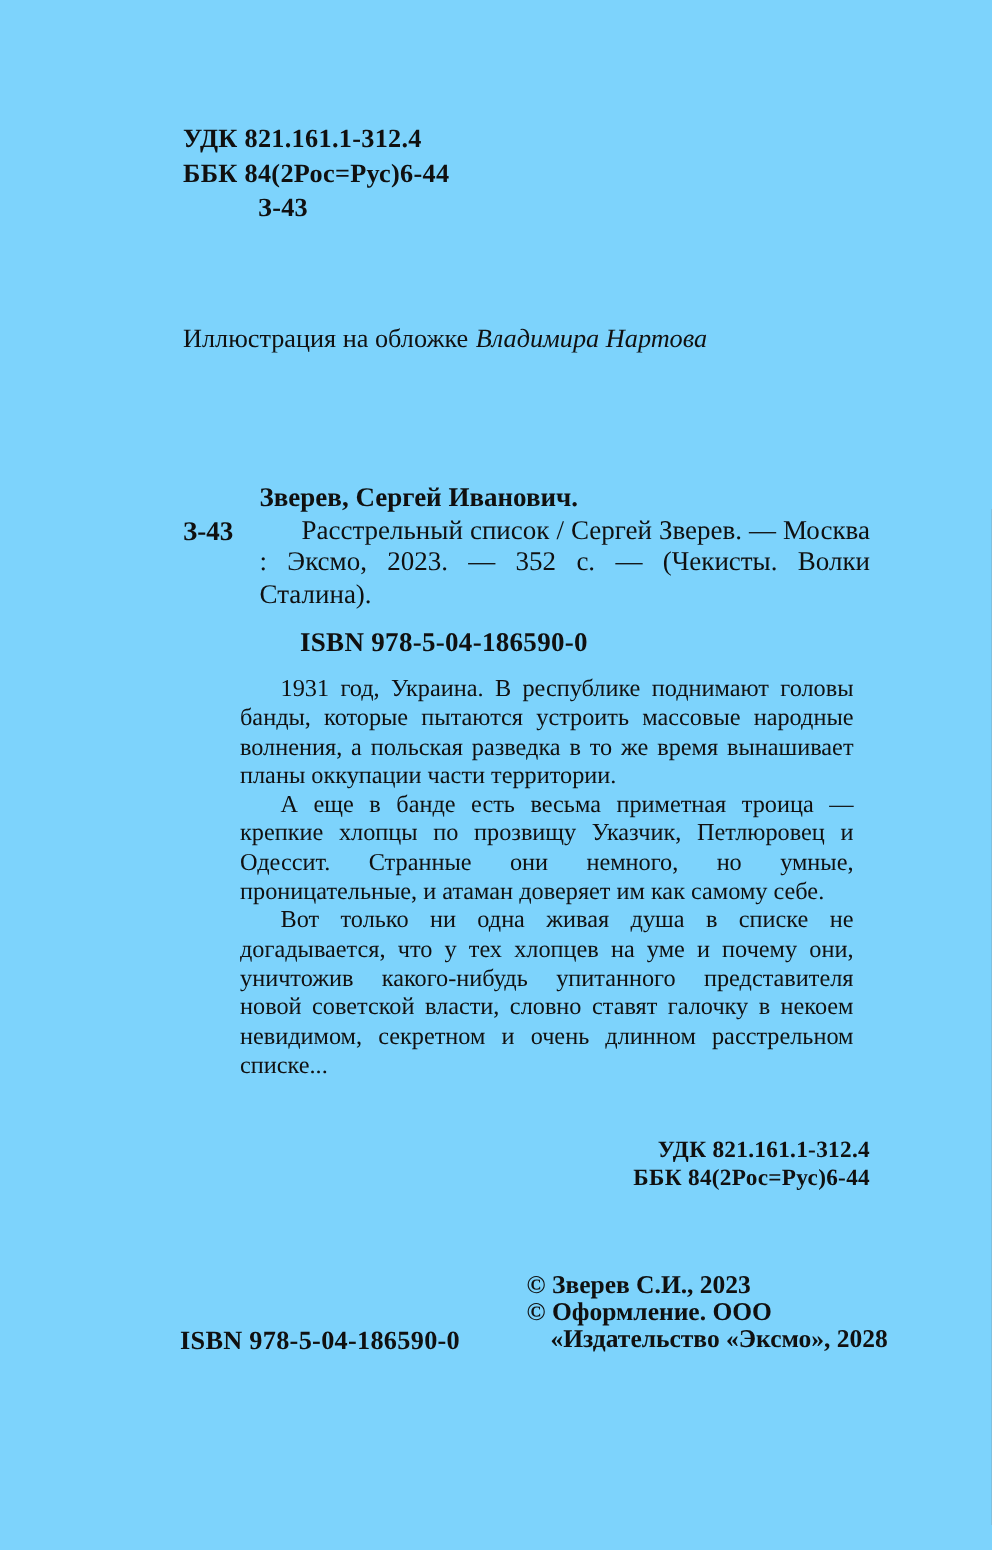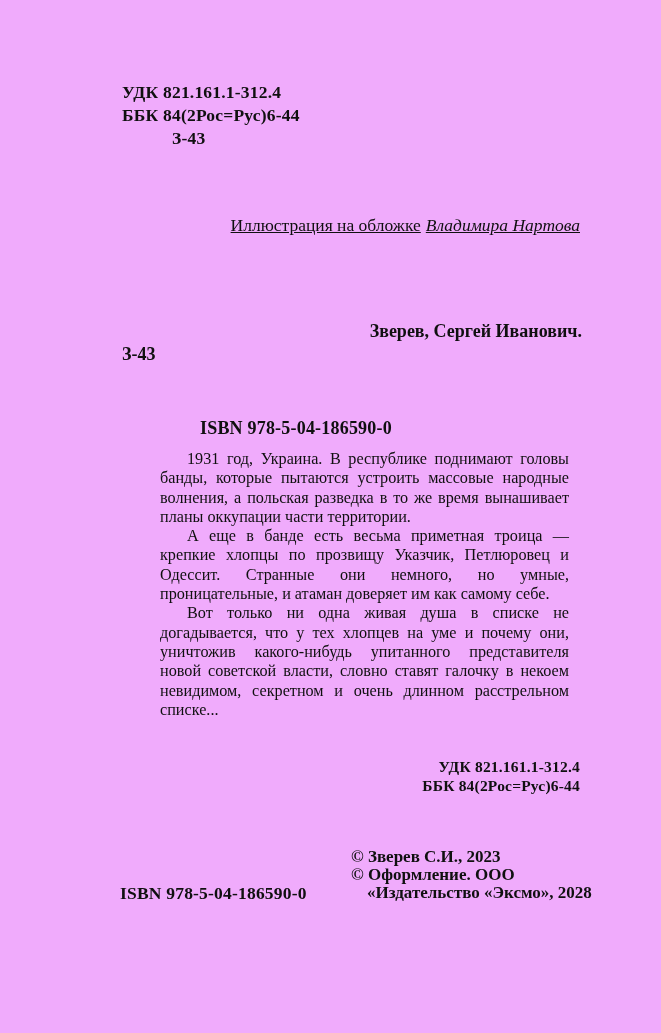--- a/index.html
+++ b/index.html
@@ -1,38 +1,38 @@
 <!DOCTYPE html>
 <html><head>
 <meta charset="utf-8">
 <style>
   html,body{margin:0;padding:0;}
   body{background:#888;}
   .page{
     position:relative;
     width:661px;height:1033px;
     margin:0 auto;
-    background:#f0abfc;
+    background:#7dd3fc;
     color:#101010;
     font-family:"Liberation Serif","DejaVu Serif",serif;
     overflow:hidden;
   }
   .block{position:absolute;}
 
   
   .top-codes{left:122px;top:81px;font-size:17.5px;line-height:23px;font-weight:bold;letter-spacing:.2px;}
   .top-codes .author-code{margin-left:50px;}
 
   
-  .cover-credit{left:122px;top:215px;width:458px;text-align:right;font-size:17.5px;text-decoration:underline;}
+  .cover-credit{left:122px;top:215px;width:458px;text-align:left;font-size:17.5px;}
   .cover-credit .artist{font-style:italic;margin-left:5px;}
 
   
   .catalog{left:122px;top:321px;width:460px;font-size:18px;line-height:21.5px;}
-  .catalog .author-heading{margin-left:51px;font-weight:bold;text-align:right;}
+  .catalog .author-heading{margin-left:51px;font-weight:bold;}
   .catalog .entry-row{position:relative;}
   .catalog .author-code{position:absolute;left:0;top:1px;font-weight:bold;}
   .catalog .description{margin-left:51px;width:407px;text-align:justify;text-indent:28px;}
 
   .isbn-mid{left:200px;top:418px;font-size:18px;font-weight:bold;letter-spacing:.2px;}
 
   
   .annotation{left:160px;top:450px;width:409px;font-size:16.2px;line-height:19.3px;text-align:justify;}
   .annotation p{margin:0;text-indent:27px;}
 
@@ -57,20 +57,21 @@
   </div>
 
   <div class="block cover-credit">
     <span>Иллюстрация на обложке</span><span class="artist">Владимира Нартова</span>
   </div>
 
   <div class="block catalog">
     <div class="author-heading">Зверев, Сергей Иванович.</div>
     <div class="entry-row">
       <span class="author-code">З-43</span>
+      <div class="description">Расстрельный список / Сергей Зверев. — Москва : Эксмо, 2023. — 352 с. — (Чекисты. Волки Сталина).</div>
     </div>
   </div>
 
   <div class="block isbn-mid">ISBN 978-5-04-186590-0</div>
 
   <div class="block annotation">
     <p>1931 год, Украина. В республике поднимают головы банды, которые пытаются устроить массовые народные волнения, а польская разведка в то же время вынашивает планы оккупации части территории.</p>
     <p>А еще в банде есть весьма приметная троица — крепкие хлопцы по прозвищу Указчик, Петлюровец и Одессит. Странные они немного, но умные, проницательные, и атаман доверяет им как самому себе.</p>
     <p>Вот только ни одна живая душа в списке не догадывается, что у тех хлопцев на уме и почему они, уничтожив какого-нибудь упитанного представителя новой советской власти, словно ставят галочку в некоем невидимом, секретном и очень длинном расстрельном списке...</p>
   </div>

